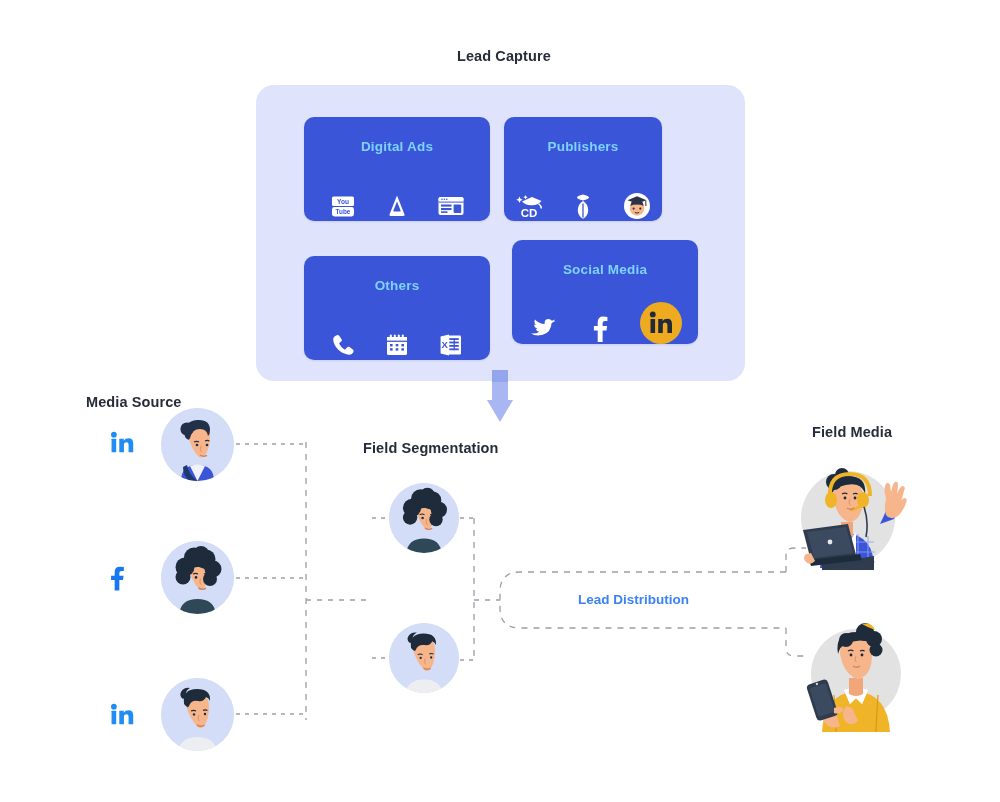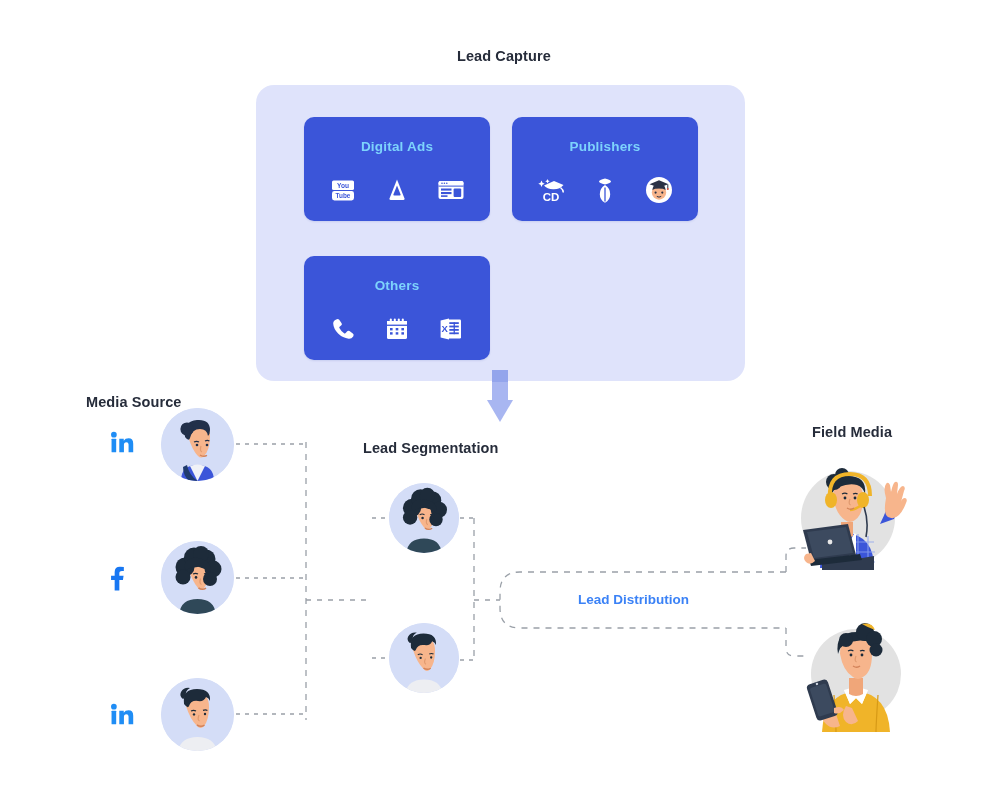--- a/index.html
+++ b/index.html
@@ -25,21 +25,21 @@
   .src-card{
     position:absolute;background:#3b55d9;border-radius:10px;
     box-shadow:0 1px 2px rgba(40,60,160,.12);
   }
   .src-card .card-title{
     position:absolute;left:0;right:0;top:22px;text-align:center;
     color:#7dd3fc;font-size:13.5px;font-weight:bold;letter-spacing:.2px;
   }
   .icon-row{
     position:absolute;left:0;right:0;top:58px;height:46px;
-    display:flex;align-items:flex-start;justify-content:center;gap:26px;
+    display:flex;align-items:flex-end;justify-content:center;gap:26px;
   }
   .icon-row.three{gap:24px;}
   .ic{width:30px;height:30px;display:flex;align-items:center;justify-content:center;}
 
   
   #flow-arrow{left:487px;top:370px;width:26px;height:52px;}
   #flow-arrow .shaft{position:absolute;left:5px;top:0;width:16px;height:32px;background:#a8b6f1;}
   #flow-arrow .head{
     position:absolute;left:0;top:30px;width:0;height:0;
     border-left:13px solid transparent;border-right:13px solid transparent;
@@ -96,21 +96,21 @@
             <rect x="1.5" y="8.6" width="25" height="1" fill="#3b55d9"></rect>
             <rect x="4" y="11.5" width="10.5" height="2.1" fill="#3b55d9"></rect>
             <rect x="4" y="15" width="10.5" height="2.1" fill="#3b55d9"></rect>
             <rect x="4" y="18.3" width="6.5" height="1.6" fill="#3b55d9"></rect>
             <rect x="16.6" y="11.5" width="7.6" height="8.4" rx="1" fill="#3b55d9"></rect>
           </svg>
         </span>
       </div>
     </div>
 
-    <div class="src-card" style="left:256px;top:32px;width:186px;height:104px;">
+    <div class="src-card" style="left:248px;top:32px;width:158px;height:104px;">
       <div class="card-title">Publishers</div>
       <div class="icon-row three">
         <span class="ic">
           <svg width="30" height="28" viewBox="0 0 30 28">
             <path d="M8 9.5 L18 5 L27.5 9 Q24 13.5 17 13.2 Q11 13 8 9.5 Z" fill="#fff"></path>
             <path d="M24.5 11.5 q3 2.4 2.8 5" stroke="#fff" stroke-width="1.5" fill="none"></path>
             <path d="M5.5 4.5 l1 2.2 l2.2 1 l-2.2 1 l-1 2.2 l-1-2.2 l-2.2-1 l2.2-1 z" fill="#fff"></path>
             <path d="M11.5 3 l.7 1.5 l1.5 .7 l-1.5 .7 l-.7 1.5 l-.7-1.5 l-1.5-.7 l1.5-.7 z" fill="#fff"></path>
             <text x="15" y="25" font-family="Liberation Sans, sans-serif" font-size="11.5" font-weight="bold" fill="#fff" text-anchor="middle">CD</text>
           </svg>
@@ -176,20 +176,43 @@
               <rect x="11.3" y="16.4" width="9.5" height="1.8"></rect>
               <rect x="15.6" y="6.2" width="1.3" height="12"></rect>
             </g>
             <path d="M2.6 4.6 L11 2.6 L11 23.4 L2.6 21.4 Z" fill="#fff"></path>
             <text x="6.7" y="16" font-family="Liberation Sans, sans-serif" font-size="9.5" font-weight="bold" fill="#3b55d9" text-anchor="middle">X</text>
           </svg>
         </span>
       </div>
     </div>
 
+    <div class="src-card" style="left:256px;top:155px;width:186px;height:104px;">
+      <div class="card-title">Social Media</div>
+      <div class="icon-row" style="gap:26px;">
+        <span class="ic">
+          <svg width="28" height="26" viewBox="0 0 28 26">
+            <path d="M26.5 5.3 q-1.2 .6 -2.6 .8 q1.5 -.9 2 -2.5 q-1.4 .8 -3 1.1 Q21.6 3 19.5 3 q-3.9 0 -3.9 3.9 q0 .6 .1 1.1 Q10 7.7 6 3.4 Q5.4 4.5 5.4 5.8 q0 2.4 1.8 3.4 q-1 0 -2 -.6 q0 3.4 3.3 4.1 q-.9 .3 -1.9 .1 q.9 2.8 3.7 2.9 Q7.8 17.6 4 17.6 q-1 0 -2 -.1 q2.9 1.9 7.1 1.9 q10.2 0 12.8 -8.6 q.4 -1.4 .4 -2.6 v-.5 q1.4 -1 2.2 -2.4 z" fill="#fff"></path>
+          </svg>
+        </span>
+        <span class="ic">
+          <svg width="20" height="28" viewBox="0 0 20 28">
+            <path d="M13.6 27 L13.6 15.4 L17.5 15.4 L18.1 10.9 L13.6 10.9 L13.6 8 q0 -2 2.6 -2 L18.4 6 L18.4 1.9 Q16.6 1.6 14.3 1.6 Q8.7 1.6 8.7 7.2 L8.7 10.9 L4.9 10.9 L4.9 15.4 L8.7 15.4 L8.7 27 Z" fill="#fff"></path>
+          </svg>
+        </span>
+        <span class="ic" style="width:42px;height:42px;">
+          <svg width="42" height="42" viewBox="0 0 42 42">
+            <circle cx="21" cy="21" r="21" fill="#eeab20"></circle>
+            <rect x="10.5" y="17" width="4.6" height="14" rx=".6" fill="#222a3a"></rect>
+            <circle cx="12.8" cy="12.4" r="2.9" fill="#222a3a"></circle>
+            <path d="M18.2 31 L18.2 17 L22.6 17 L22.6 19 q1.5 -2.3 4.8 -2.3 q4.6 0 4.6 5.3 L32 31 L27.4 31 L27.4 23.1 q0 -2.5 -2.3 -2.5 q-2.3 0 -2.3 2.6 L22.8 31 Z" fill="#222a3a"></path>
+          </svg>
+        </span>
+      </div>
+    </div>
   </div>
 
   <div class="abs" id="flow-arrow">
     <div class="shaft"></div>
     <div class="shaft-top"></div>
     <div class="head"></div>
   </div>
 
   <svg class="conn">
     <g stroke="#9aa0a8" stroke-width="1.3" fill="none" stroke-dasharray="6 6">
@@ -288,21 +311,21 @@
       <path d="M22 21 q-4 -3 -2 -7 q3 -5 9 -4 q-5 3 -4 7 q-1 3 -3 4 z" fill="#1d2b3a"></path>
       <path d="M30 33 q2.6 -1.3 5 0" stroke="#1d2b3a" stroke-width="1.2" fill="none"></path>
       <path d="M42 32.4 q2.4 -1.2 4.4 0" stroke="#1d2b3a" stroke-width="1.2" fill="none"></path>
       <circle cx="33" cy="36.4" r="1.2" fill="#1d2b3a"></circle>
       <circle cx="44" cy="36" r="1.2" fill="#1d2b3a"></circle>
       <path d="M38 37 q-2 5 .6 6" stroke="#e09a6f" stroke-width="1.2" fill="none"></path>
       <path d="M36 47 q4 2.5 7.5 .2" stroke="#d3835a" stroke-width="1.5" fill="none"></path>
     </svg>
   </div>
 
-  <div class="abs heading" style="left:363px;top:440px;">Lead Segmentation</div>
+  <div class="abs heading" style="left:363px;top:440px;">Field Segmentation</div>
 
   <div class="avatar" style="left:389px;top:483px;width:70px;height:70px;">
     <svg width="70" height="70" viewBox="0 0 73 73">
       <circle cx="36.5" cy="36.5" r="36.5" fill="#d4ddf7"></circle>
       <path d="M18 73 q2 -15 18.5 -15 q16.5 0 18.5 15 z" fill="#2f4858"></path>
       <path d="M27 26 q0 -12 10.5 -12 q10.5 0 10.5 13 q0 14 -5 20 q-3 3.4 -6 0 q-6 -7 -10 -21 z" fill="#f7b58c"></path>
       <g fill="#1d2b3a">
         <circle cx="24" cy="26" r="9.5"></circle>
           <circle cx="33" cy="16.5" r="10"></circle>
           <circle cx="45" cy="18" r="9.5"></circle>

